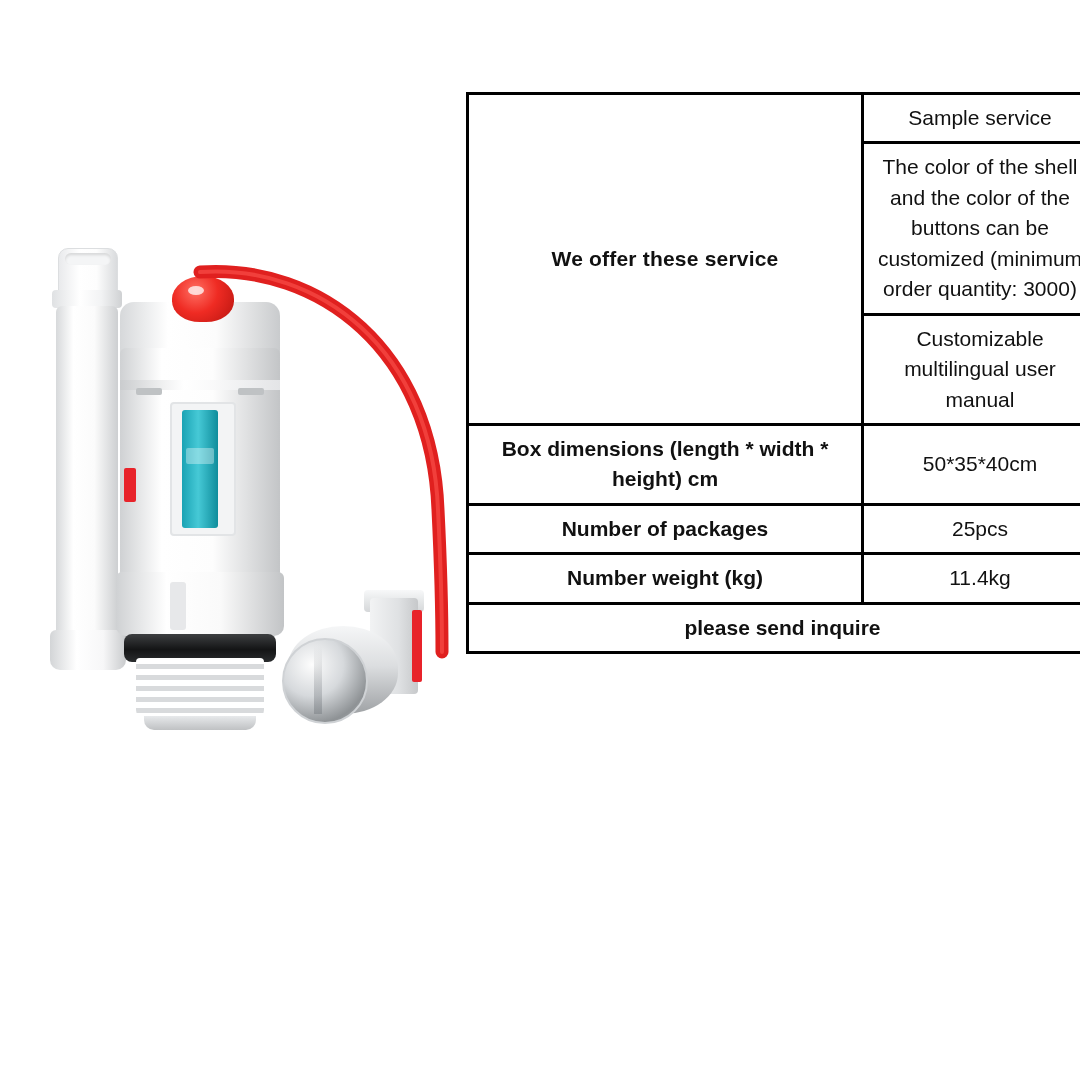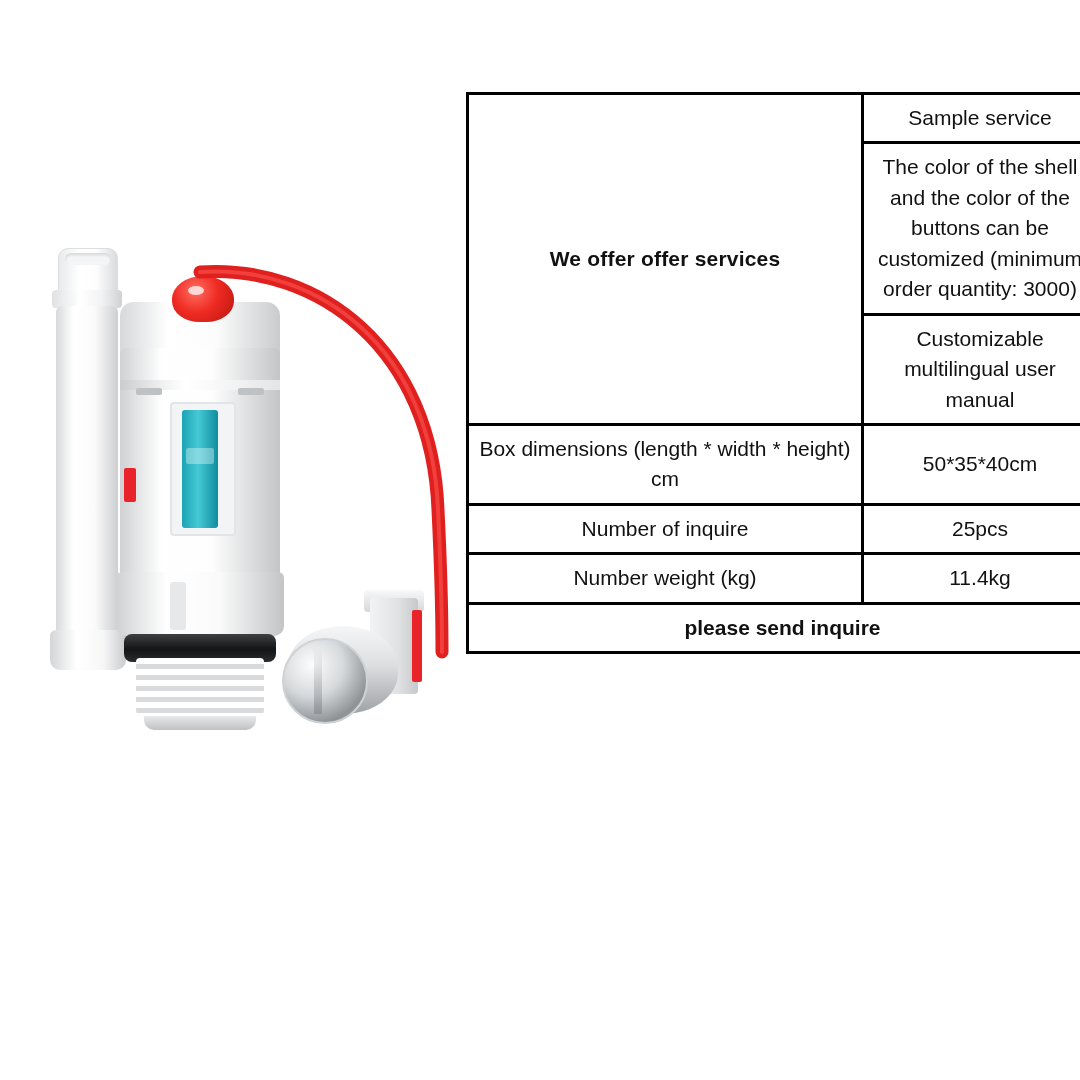--- a/index.html
+++ b/index.html
@@ -316,21 +316,21 @@
   .col-label { width: 372px; }
   .col-value { width: 212px; }
 
   .headline-cell {
     font-size: 34px;
     font-weight: bold;
     line-height: 1.25;
     letter-spacing: .2px;
   }
   .label-bold {
-    font-weight: normal;
+    font-weight: bold;
     font-size: 22px;
   }
   .value-plain {
     font-weight: normal;
     font-size: 21px;
   }
   .footer-cell {
     font-weight: bold;
     font-size: 25px;
     padding: 22px 10px;
@@ -374,35 +374,35 @@
     <div class="mount-arm"></div>
     <div class="mount-arm-red"></div>
     <div class="chrome-body"></div>
     <div class="chrome-face"></div>
   </div>
 </div>
 
 <table class="spec-table">
   <tbody>
     <tr>
-      <td class="col-label headline-cell" rowspan="3">We offer offer services</td>
+      <td class="col-label headline-cell" rowspan="3">We offer these service</td>
       <td class="col-value value-plain">Sample service</td>
     </tr>
     <tr>
       <td class="col-value value-plain">The color of the shell and the color of the buttons can be customized (minimum order quantity: 3000)</td>
     </tr>
     <tr>
       <td class="col-value value-plain">Customizable multilingual user manual</td>
     </tr>
     <tr>
       <td class="col-label label-bold">Box dimensions (length * width * height) cm</td>
       <td class="col-value value-plain">50*35*40cm</td>
     </tr>
     <tr>
-      <td class="col-label label-bold">Number of inquire</td>
+      <td class="col-label label-bold">Number of packages</td>
       <td class="col-value value-plain">25pcs</td>
     </tr>
     <tr>
       <td class="col-label label-bold">Number weight (kg)</td>
       <td class="col-value value-plain">11.4kg</td>
     </tr>
     <tr>
       <td class="footer-cell" colspan="2">please send inquire</td>
     </tr>
   </tbody>

